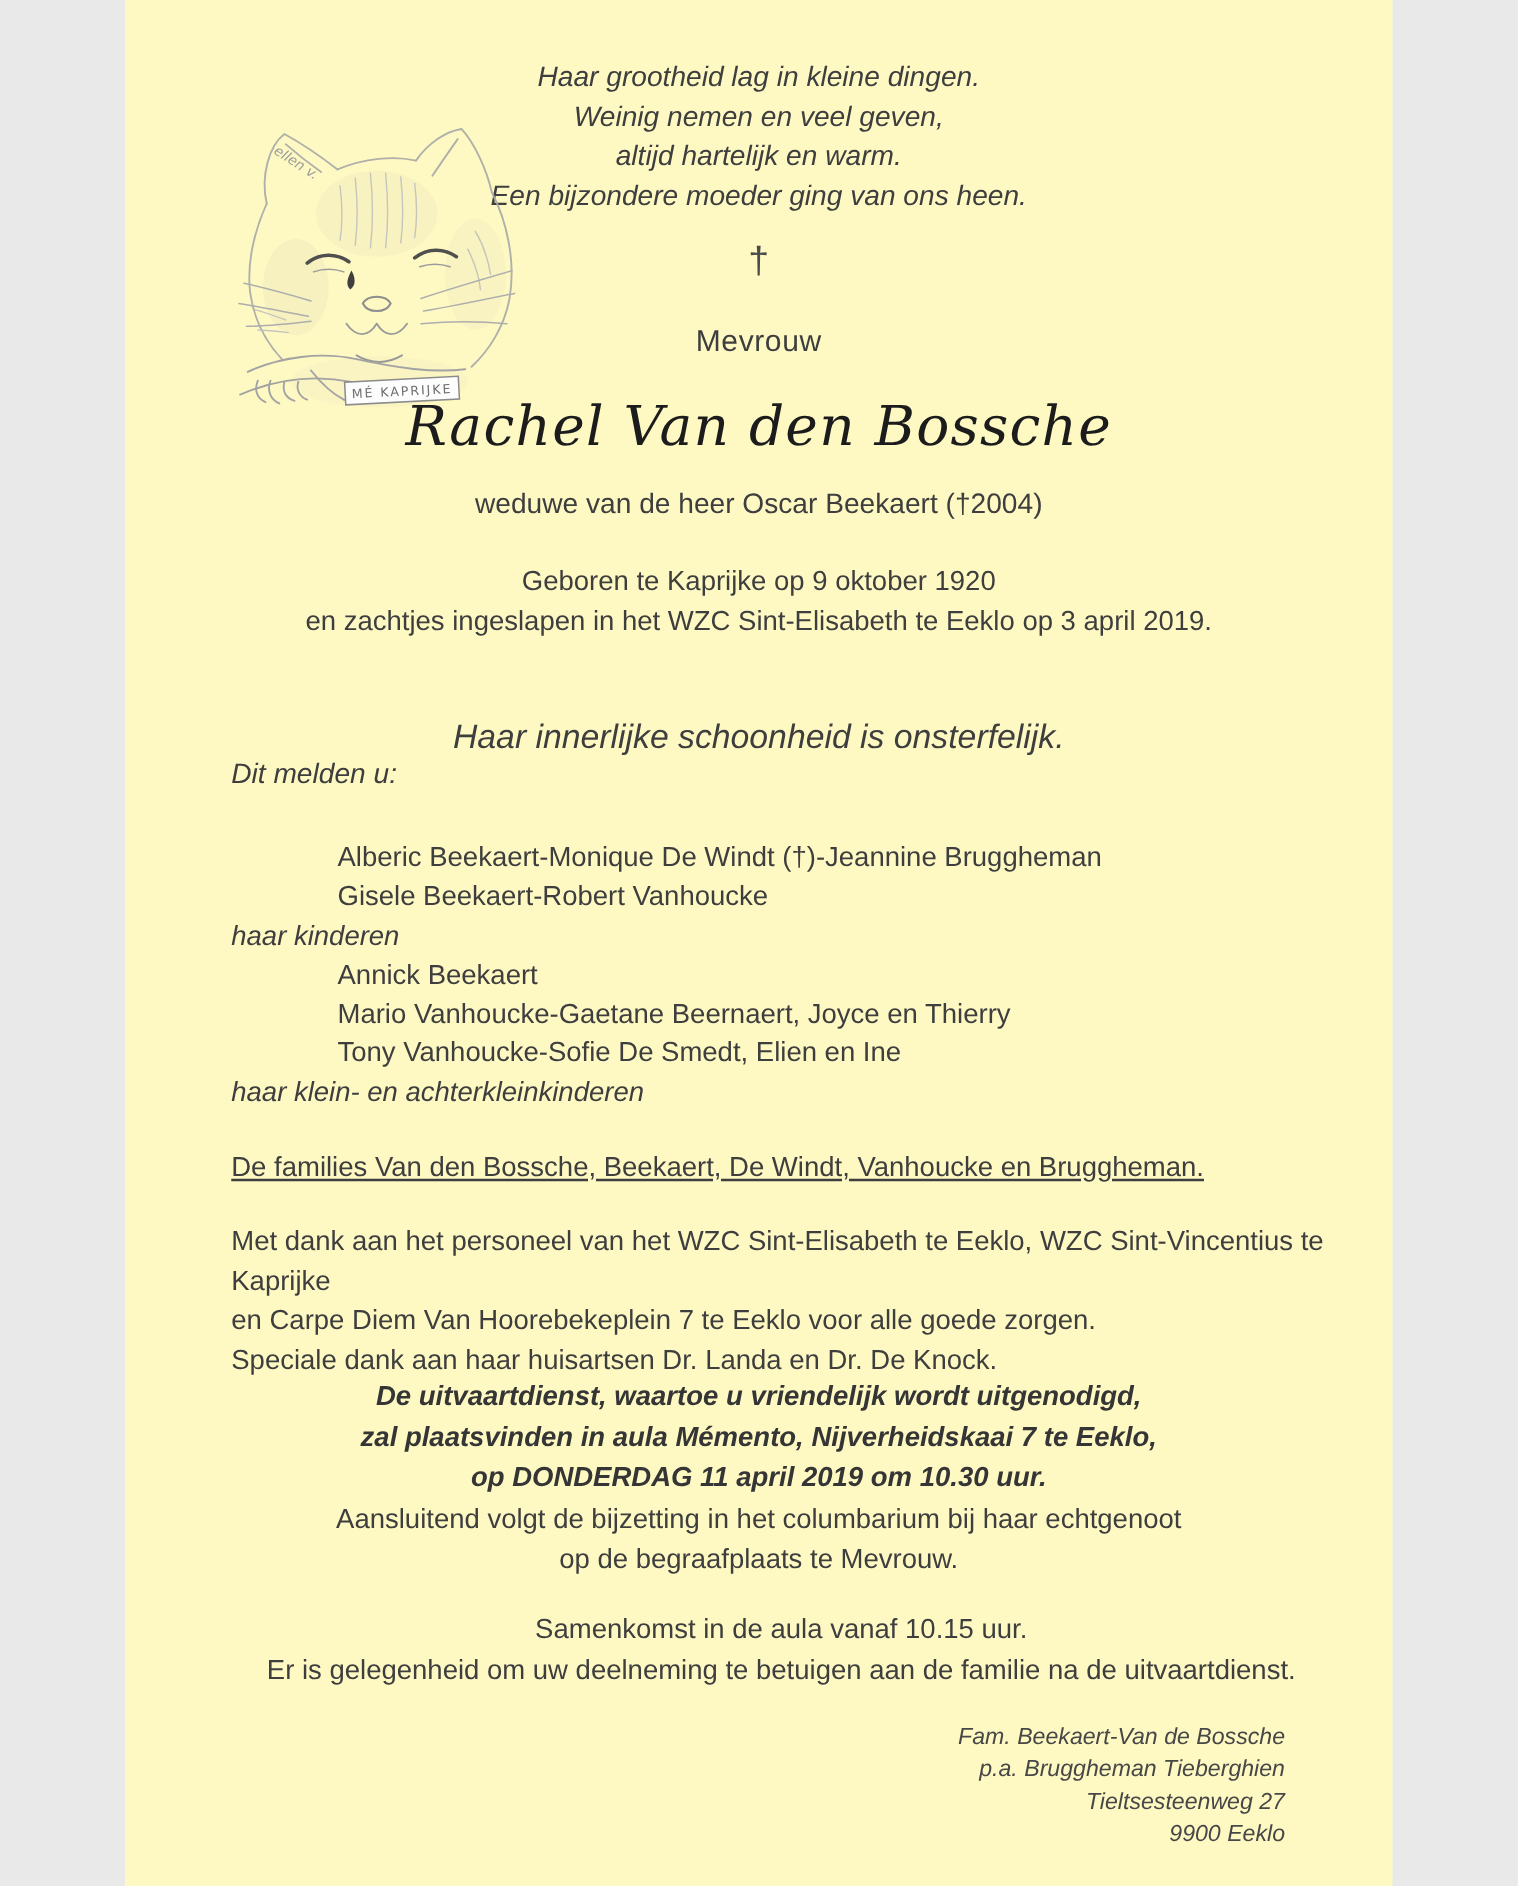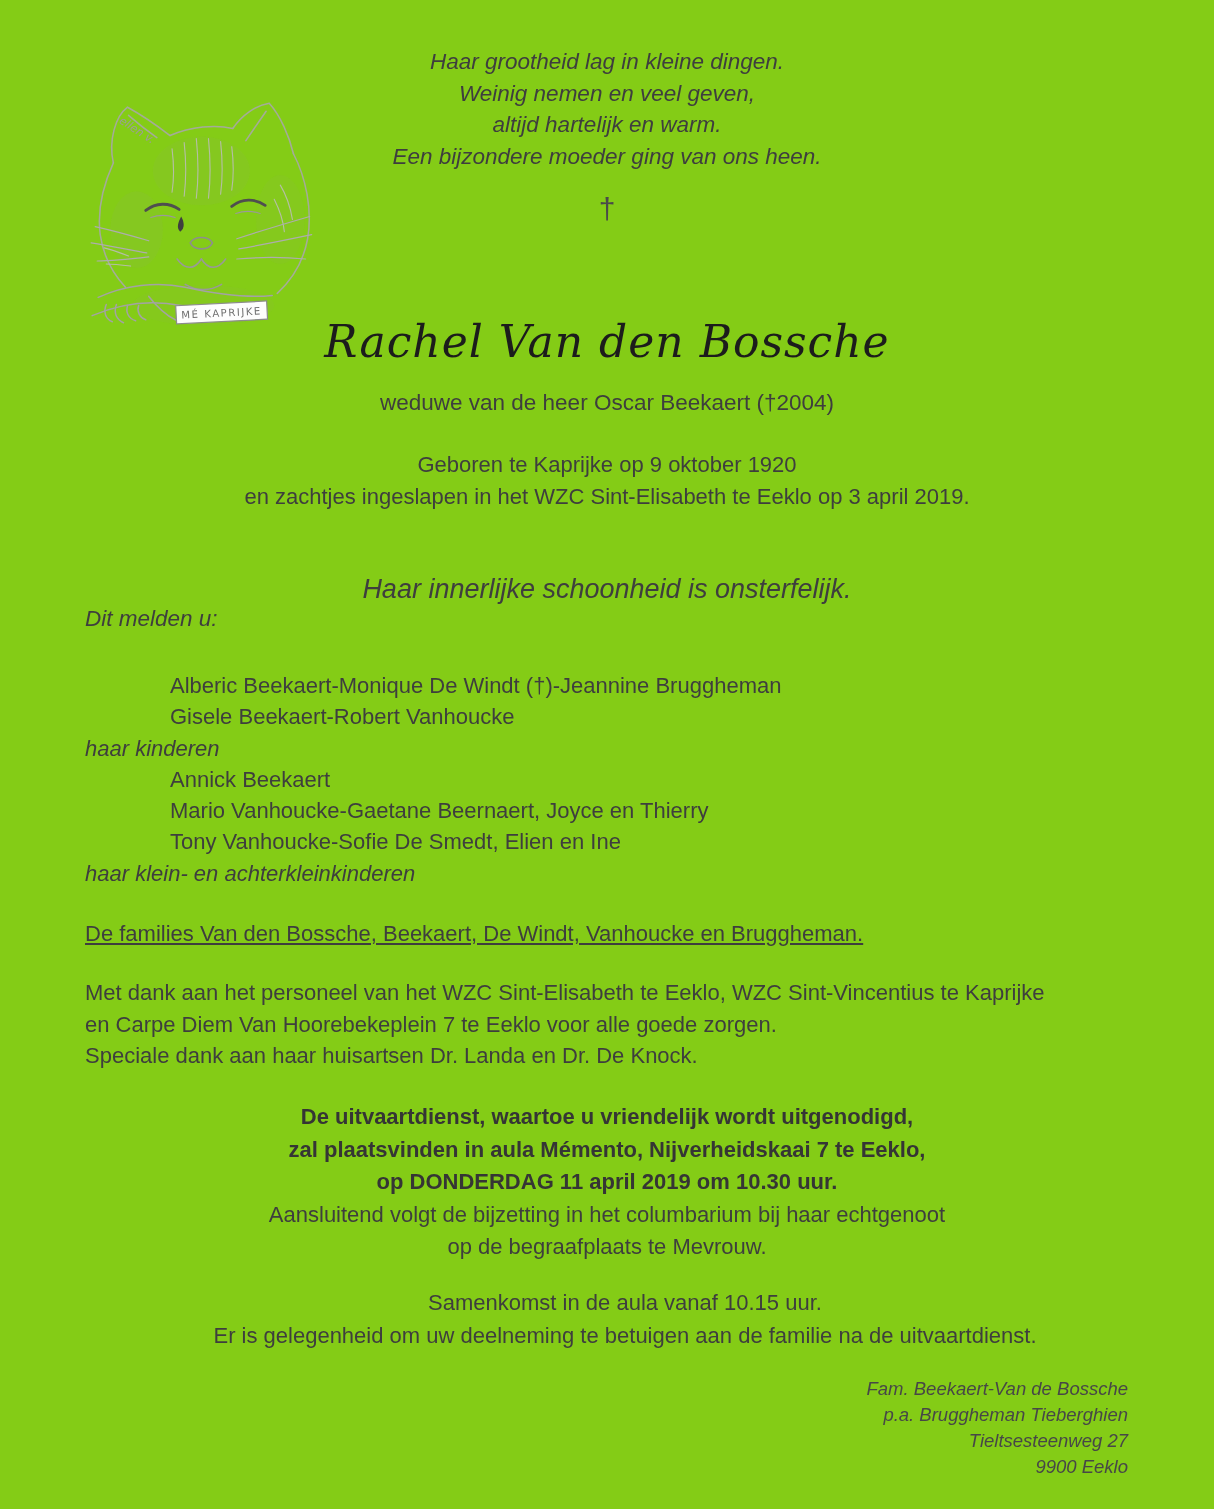--- a/index.html
+++ b/index.html
@@ -1,18 +1,18 @@
 <!DOCTYPE html>
 <html><head>
 <meta charset="utf-8">
 <style>
   html,body{margin:0;padding:0;background:#e9e9e9;}
   .page{
-    position:relative;width:1214px;height:1509px;margin:0 auto;
-    background:#84cc16;overflow:hidden;
+    position:relative;width:1014px;height:1509px;margin:0 auto;
+    background:#fef9c3;overflow:hidden;
     font-family:"Liberation Sans","DejaVu Sans",sans-serif;
     color:#3e3e3e;font-size:22px;
   }
   .abs{position:absolute;}
   .center{left:0;right:0;text-align:center;}
   .italic{font-style:italic;}
   .epigraph{top:46px;font-size:22.5px;line-height:31.5px;}
   .cat-wrap{left:82px;top:98px;width:258px;height:238px;}
   .cross{top:192px;font-size:30px;color:#4a4a4a;}
   .salutation{top:260px;font-size:24px;letter-spacing:.5px;}
@@ -23,21 +23,21 @@
   .widow-line{top:390px;font-size:22.5px;}
   .life-block{top:449px;line-height:31.5px;}
   .motto{top:574px;font-size:27px;}
   .announce-intro{top:606px;left:85px;font-size:22.5px;}
   .family-block{top:670px;left:85px;right:86px;line-height:31.3px;}
   .family-block .name-line{padding-left:85px;}
   .family-block .rel-label{text-align:left;font-style:italic;}
   .families-line{top:921px;left:85px;text-decoration:underline;}
   .thanks-block{top:977px;left:85px;line-height:31.5px;}
   .service-block{top:1101px;line-height:32.5px;}
-  .service-block .em{font-weight:bold;color:#353535;}
+  .service-block .em{font-weight:bold;color:#353535;font-style:italic;}
   .gathering-block{top:1287px;line-height:32.5px;margin-left:36px;}
   .contact-block{top:1376px;right:86px;text-align:right;font-style:italic;
     font-size:18.5px;line-height:26px;color:#474747;}
   svg text{font-family:"DejaVu Sans",sans-serif;}
 </style>
 </head>
 <body>
 
 <div class="page">
 
@@ -115,20 +115,21 @@
       <g transform="rotate(-3 135 212)">
         <rect x="93" y="203" width="90" height="18" fill="#fdfdfd" stroke="#8c8c8c" stroke-width="1.2"></rect>
         <text x="138" y="216" text-anchor="middle" font-size="10" letter-spacing="1.5" fill="#6f6f6f">MÉ KAPRIJKE</text>
       </g>
       <text transform="translate(36,24) rotate(33)" font-size="11" fill="#9c9c9c" font-style="italic">ellen v.</text>
     </svg>
   </div>
 
   <div class="abs center cross">†</div>
 
+  <div class="abs center salutation">Mevrouw</div>
 
   <div class="abs center deceased-name">Rachel Van den Bossche</div>
 
   <div class="abs center widow-line">weduwe van de heer Oscar Beekaert (†2004)</div>
 
   <div class="abs center life-block">
     <div>Geboren te Kaprijke op 9 oktober 1920</div>
     <div>en zachtjes ingeslapen in het WZC Sint-Elisabeth te Eeklo op 3 april 2019.</div>
   </div>
 

